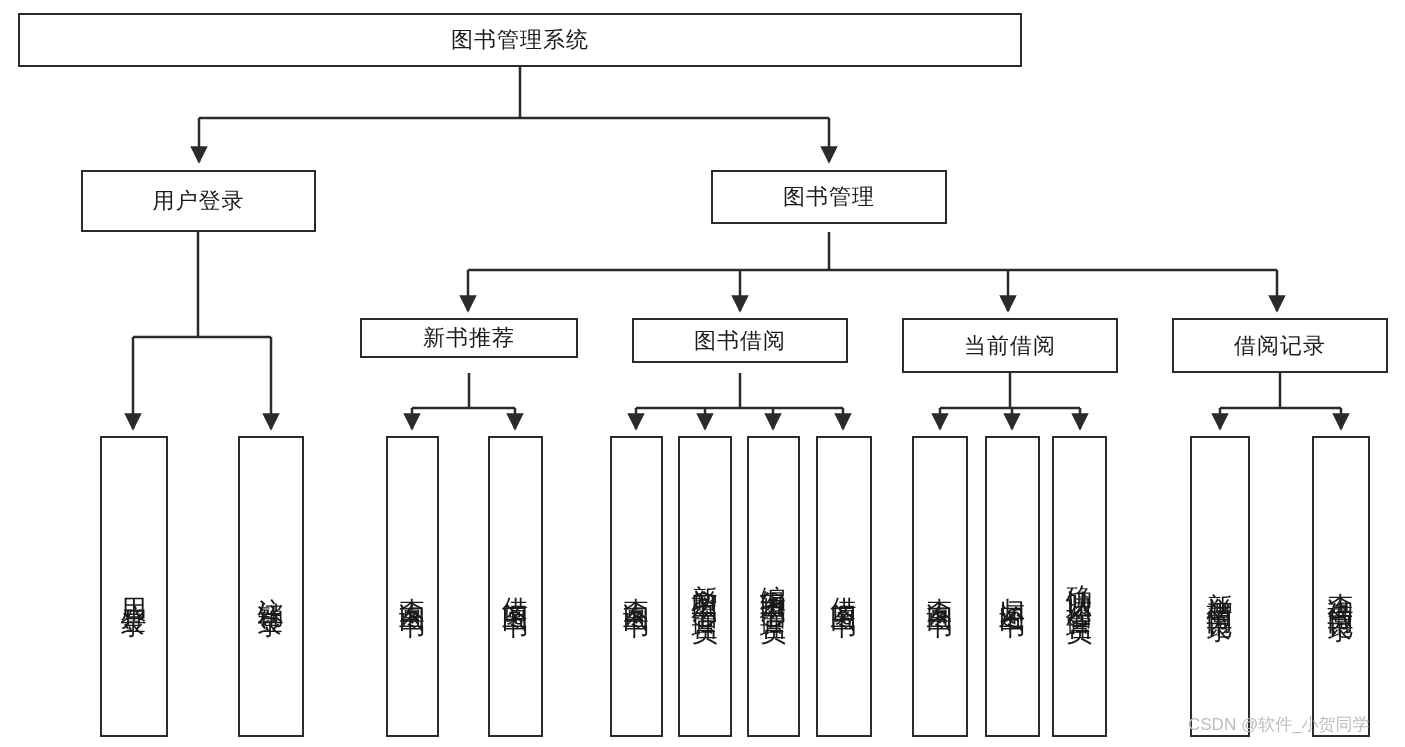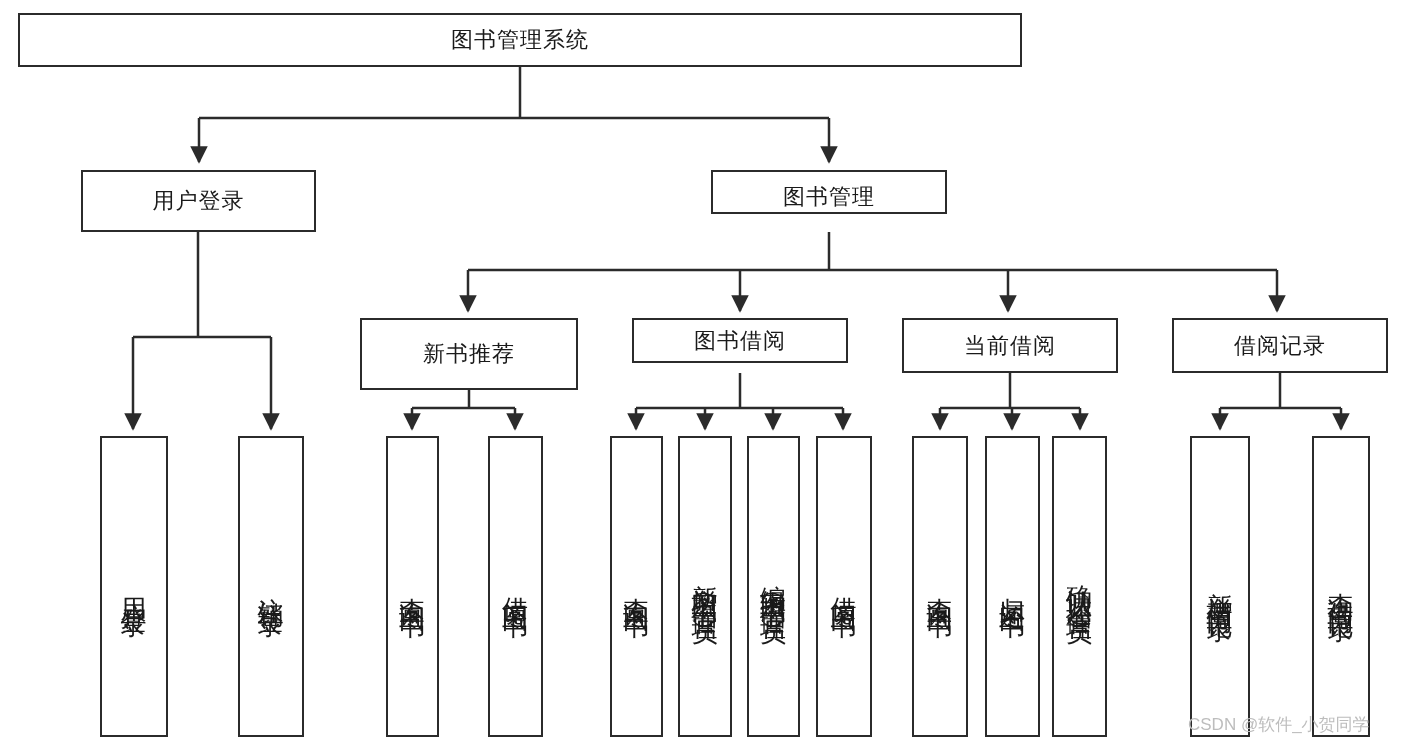--- a/index.html
+++ b/index.html
@@ -118,25 +118,25 @@
     </g>
   </svg>
 
   <div class="node horiz" style="left:18px; top:13px; width:1004px; height:54px;">
     <span class="lbl">图书管理系统</span>
   </div>
 
   <div class="node horiz" style="left:81px; top:170px; width:235px; height:62px;">
     <span class="lbl">用户登录</span>
   </div>
-  <div class="node horiz" style="left:711px; top:170px; width:236px; height:44px;align-items:flex-end;">
+  <div class="node horiz" style="left:711px; top:170px; width:236px; height:54px;">
     <span class="lbl">图书管理</span>
   </div>
 
-  <div class="node horiz" style="left:360px; top:318px; width:218px; height:72px;">
+  <div class="node horiz" style="left:360px; top:318px; width:218px; height:40px;">
     <span class="lbl">新书推荐</span>
   </div>
   <div class="node horiz" style="left:632px; top:318px; width:216px; height:45px;">
     <span class="lbl">图书借阅</span>
   </div>
   <div class="node horiz" style="left:902px; top:318px; width:216px; height:55px;">
     <span class="lbl">当前借阅</span>
   </div>
   <div class="node horiz" style="left:1172px; top:318px; width:216px; height:55px;">
     <span class="lbl">借阅记录</span>

